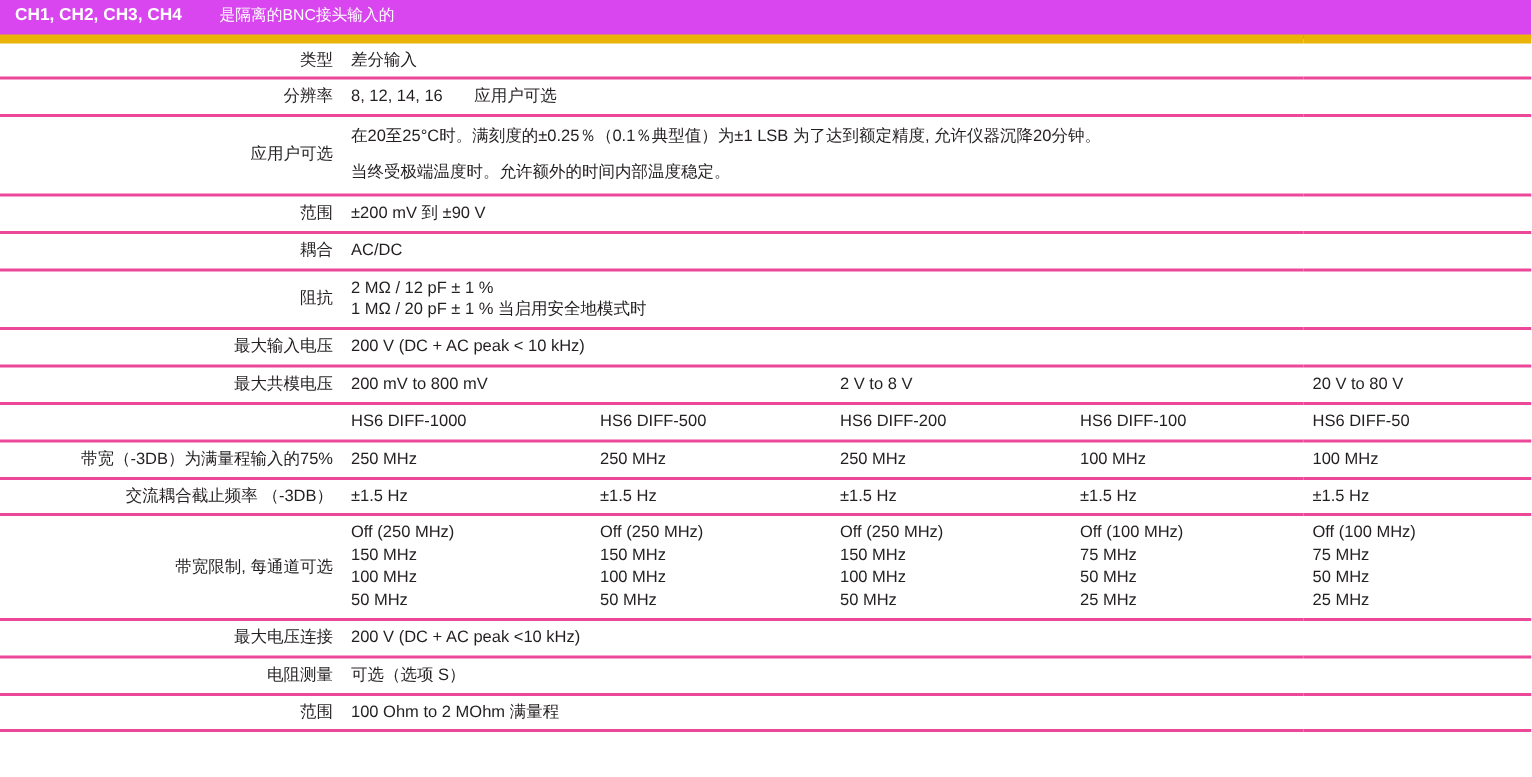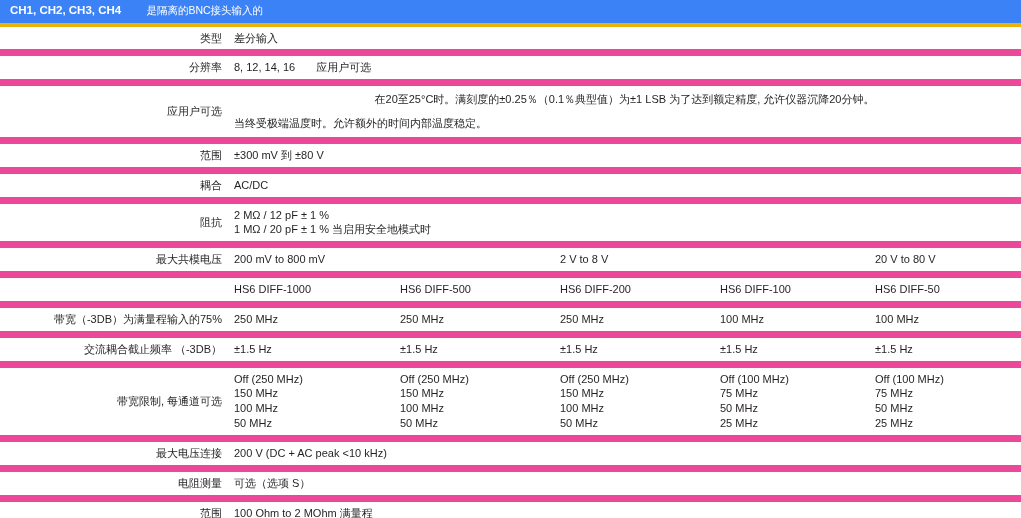--- a/index.html
+++ b/index.html
@@ -21,29 +21,29 @@
     table-layout: fixed;
   }
   .spec-table col.c-label { width: 228px; }
   .spec-table col.c-v1 { width: 166px; }
   .spec-table col.c-v2 { width: 160px; }
   .spec-table col.c-v3 { width: 160px; }
   .spec-table col.c-v4 { width: 155px; }
   .spec-table col.c-v5 { width: 152px; }
 
   .spec-table td {
-    border-bottom: 7px solid #ec4899;
+    border-bottom: 2px solid #ec4899;
     padding: 4px 6px 4px 6px;
     vertical-align: middle;
     line-height: 1.35;
     font-size: 11px;
   }
   .header-row td {
-    background: #3b82f6;
-    border-bottom: 4px solid #eab308;
+    background: #d946ef;
+    border-bottom: 6px solid #eab308;
     padding: 3px 6px 4px 10px;
     color: #ffffff;
     font-weight: bold;
     font-size: 11.5px;
   }
   .header-row .hdr-note {
     font-weight: normal;
     font-size: 10.5px;
     padding-left: 22px;
     color: #ffffff;
@@ -90,43 +90,47 @@
       <td class="label-cell">分辨率</td>
       <td class="value-cell" colspan="5">
         <span>8, 12, 14, 16</span>
         <span style="padding-left:18px;">应用户可选</span>
       </td>
     </tr>
 
     <tr class="tall">
       <td class="label-cell">应用户可选</td>
       <td class="value-cell multi-line" colspan="5">
-        <div style="padding-bottom:9px;text-align:center;">在20至25°C时。满刻度的±0.25％（0.1％典型值）为±1 LSB 为了达到额定精度, 允许仪器沉降20分钟。</div>
+        <div style="padding-bottom:9px;">在20至25°C时。满刻度的±0.25％（0.1％典型值）为±1 LSB 为了达到额定精度, 允许仪器沉降20分钟。</div>
         <div>当终受极端温度时。允许额外的时间内部温度稳定。</div>
       </td>
     </tr>
 
     <tr>
       <td class="label-cell">范围</td>
-      <td class="value-cell" colspan="5">±300 mV 到 ±80 V</td>
+      <td class="value-cell" colspan="5">±200 mV 到 ±90 V</td>
     </tr>
 
     <tr>
       <td class="label-cell">耦合</td>
       <td class="value-cell" colspan="5">AC/DC</td>
     </tr>
 
     <tr>
       <td class="label-cell">阻抗</td>
       <td class="value-cell multi-line" colspan="5">
         <div>2 MΩ / 12 pF ± 1 %</div>
         <div>1 MΩ / 20 pF ± 1 %   当启用安全地模式时</div>
       </td>
     </tr>
 
+    <tr>
+      <td class="label-cell">最大输入电压</td>
+      <td class="value-cell" colspan="5">200 V (DC + AC peak &lt; 10 kHz)</td>
+    </tr>
 
     <tr>
       <td class="label-cell">最大共模电压</td>
       <td class="value-cell" colspan="2">200 mV to 800 mV</td>
       <td class="value-cell" colspan="2">2 V to 8 V</td>
       <td class="value-cell">20 V to 80 V</td>
     </tr>
 
 
 

